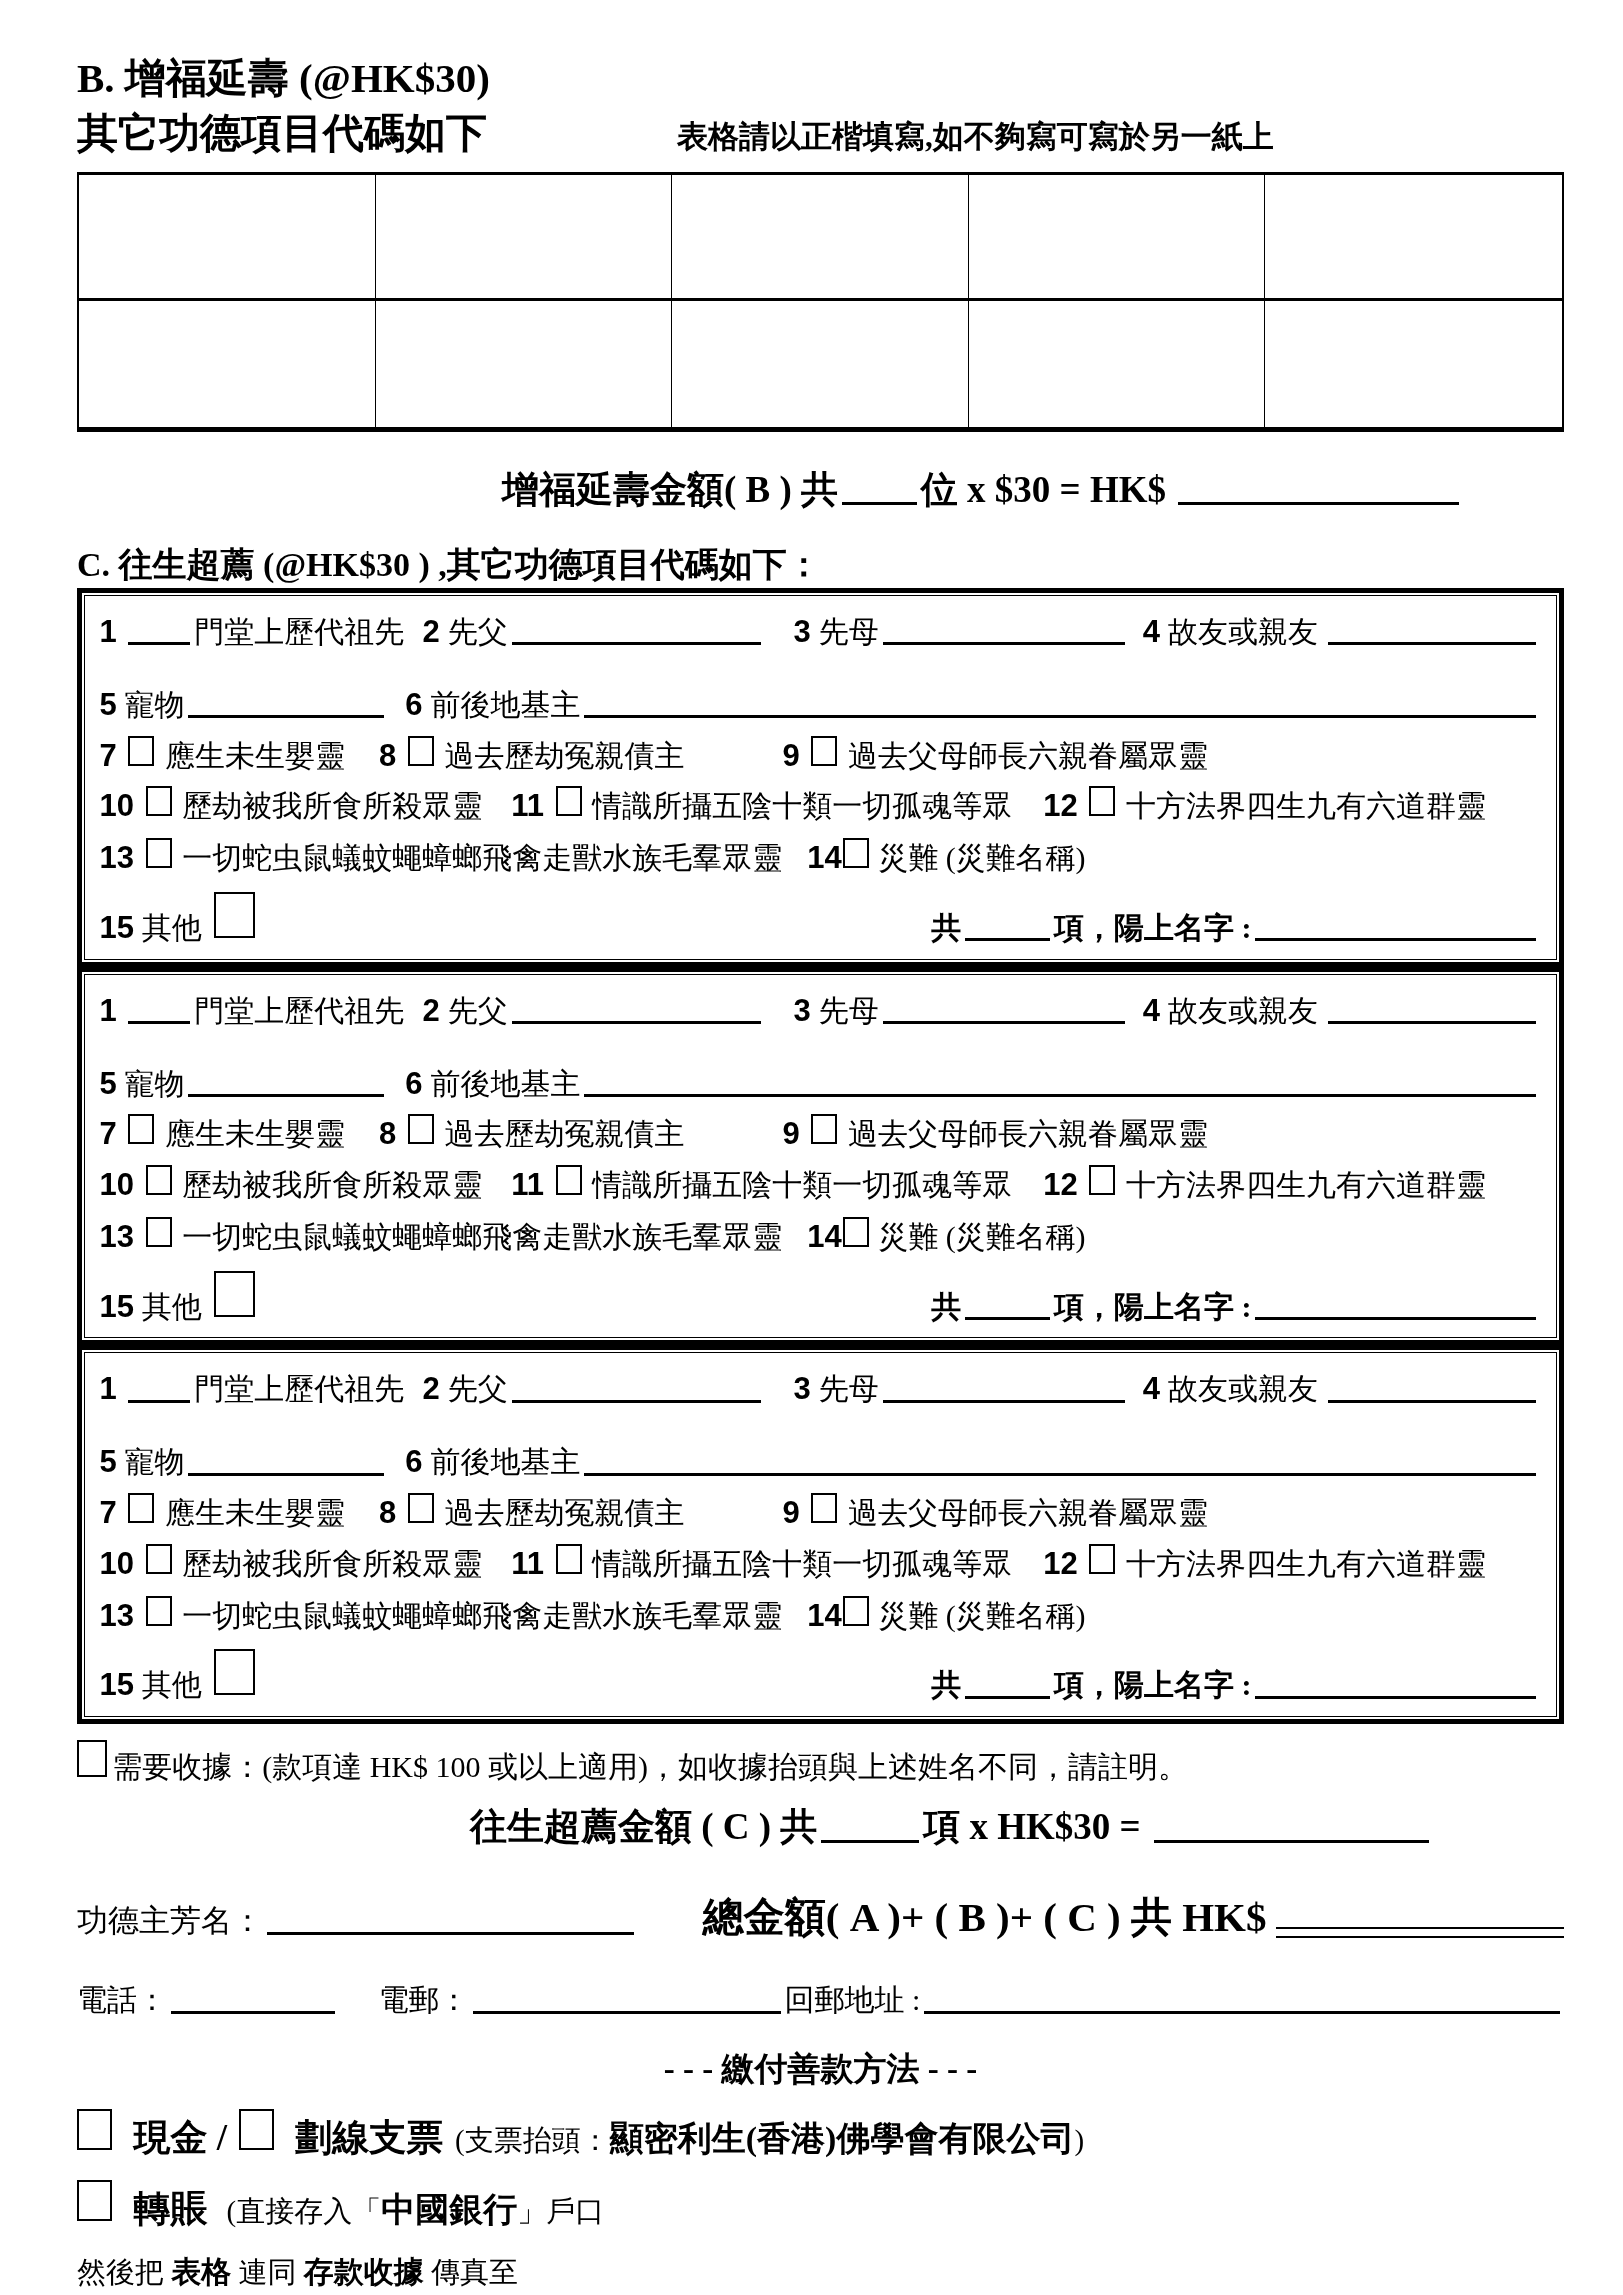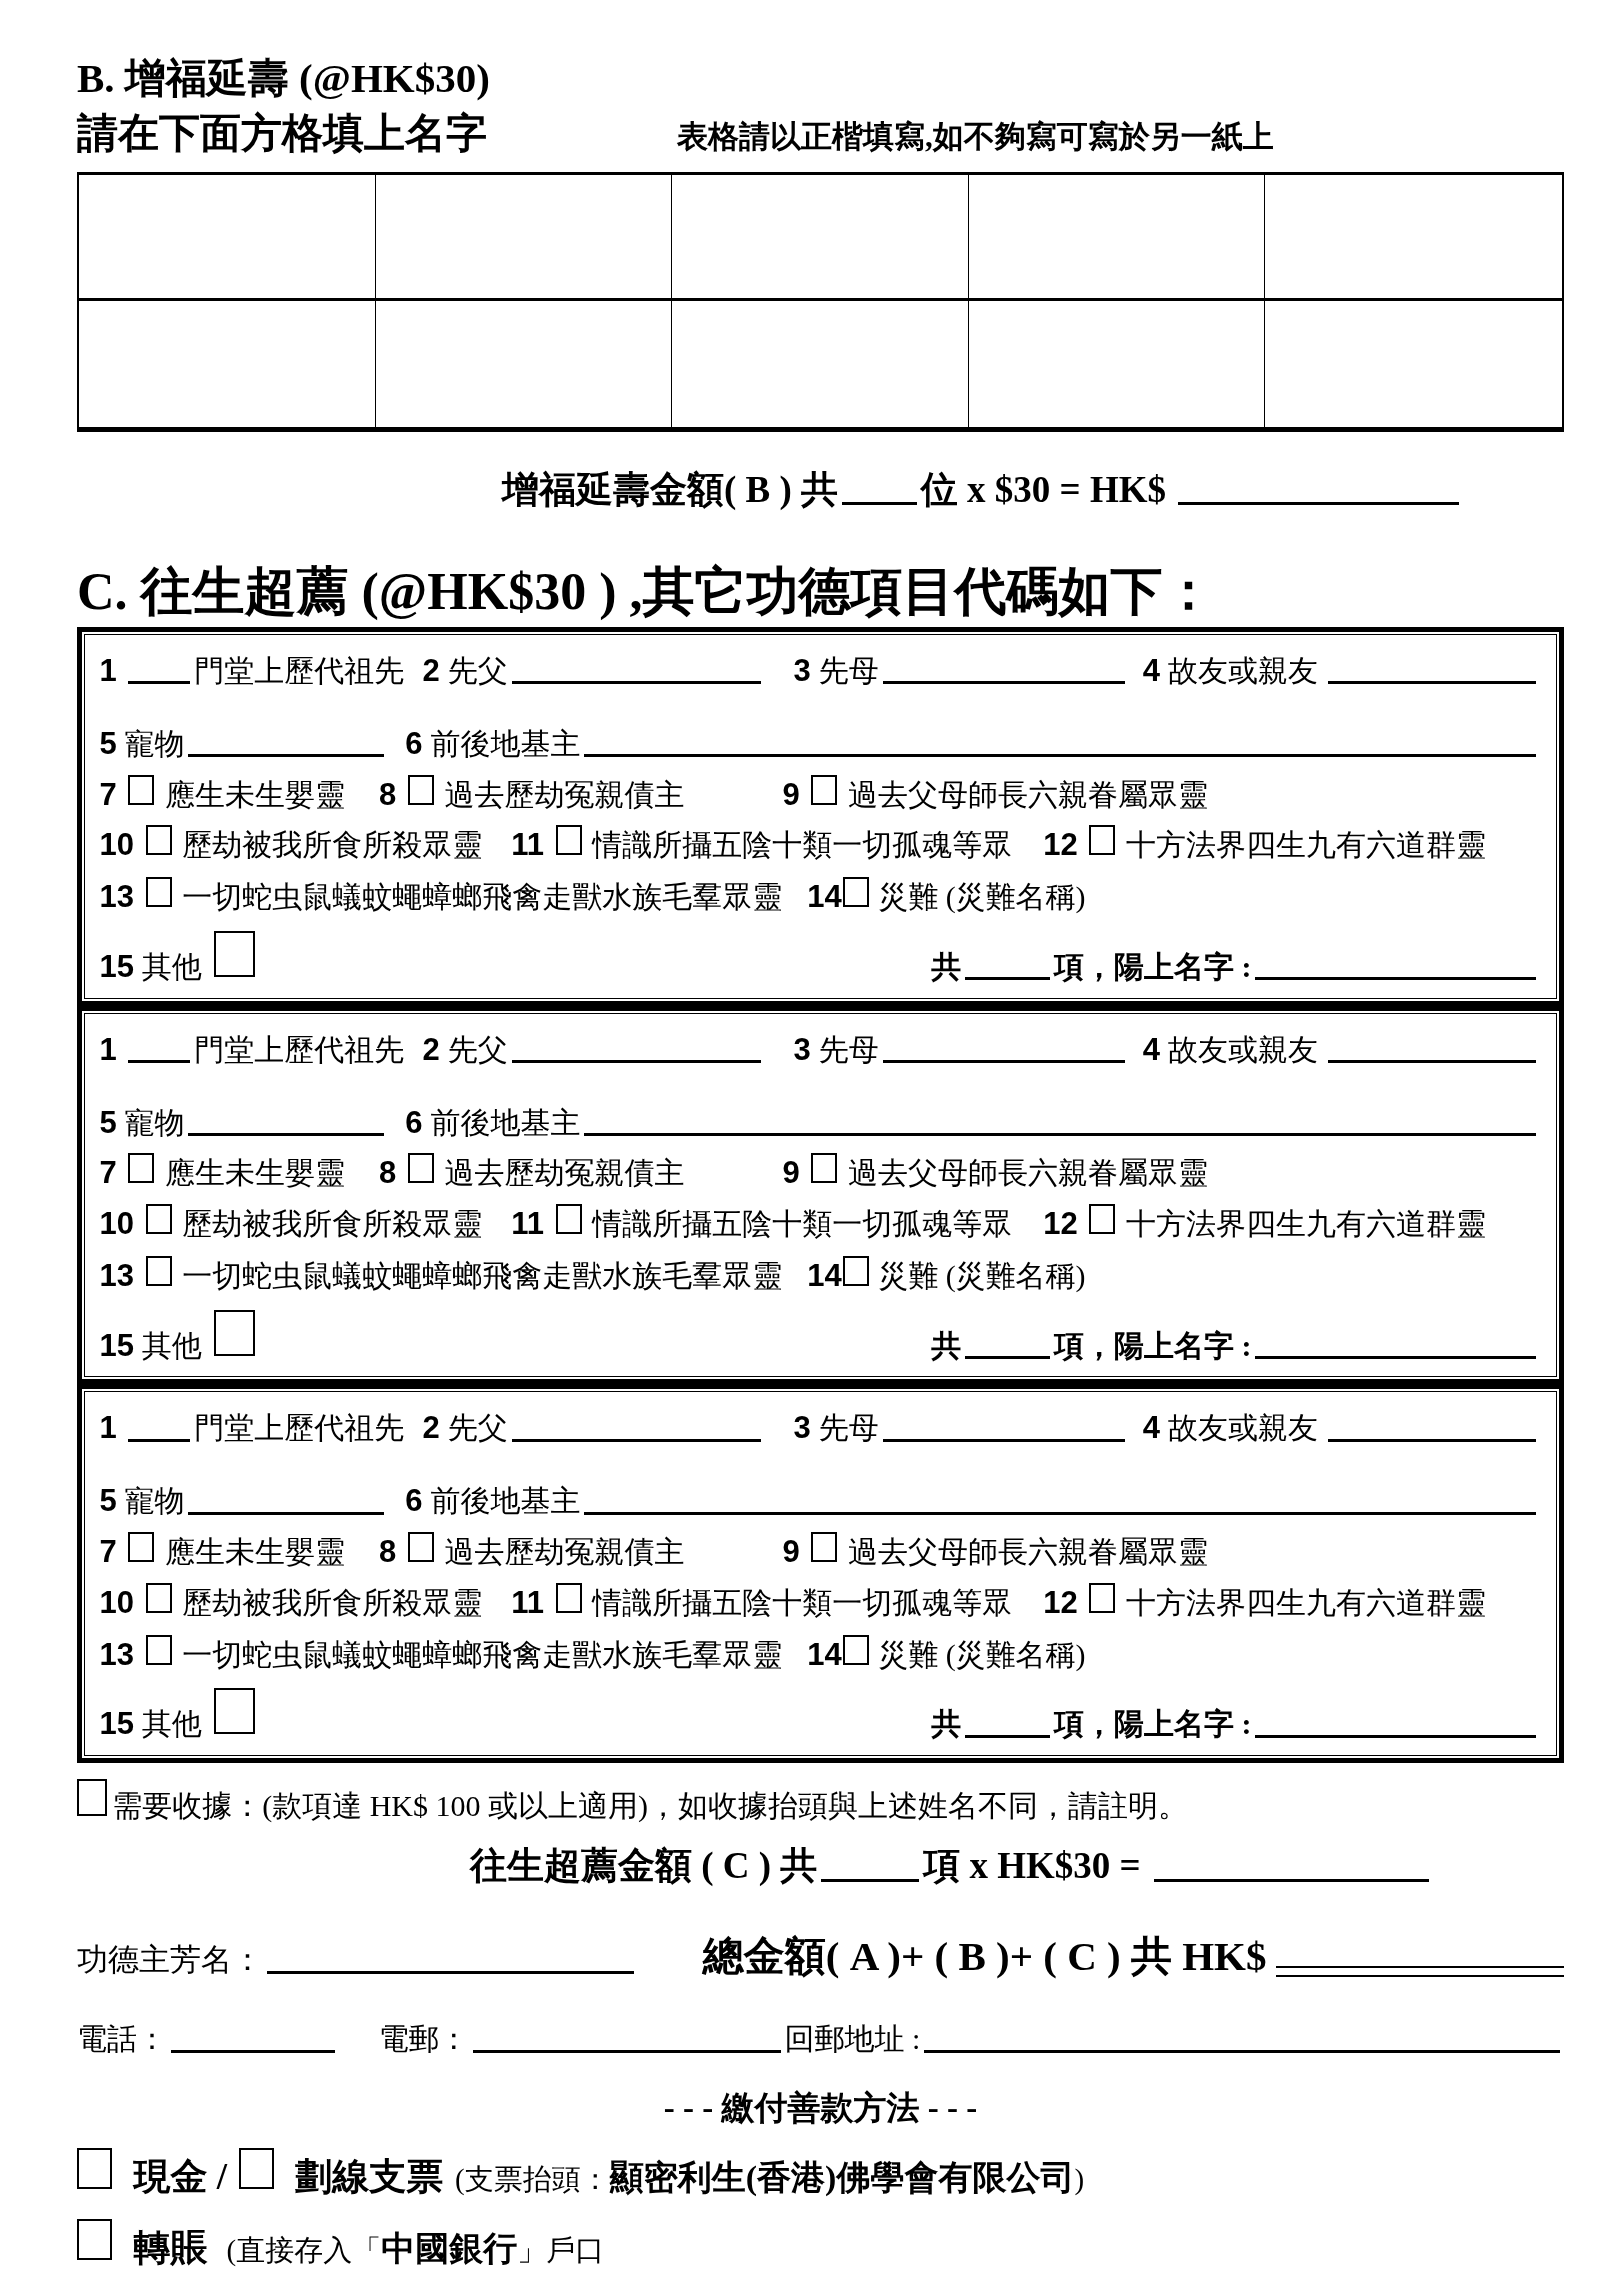--- a/index.html
+++ b/index.html
@@ -20,21 +20,21 @@
   .cell { height:126px; border-right:1.3px solid #000; border-bottom:3.9px solid #000; }
   .cell:nth-child(5n) { border-right:none; }
   .cell:nth-child(n+6) { border-bottom:none; }
 
   .row { display:flex; align-items:baseline; line-height:38px; }
   .bl { display:inline-block; height:3.9px; border-bottom:3.9px solid #000; position:relative; top:3.3px; flex:none; margin:0 3.9px; }
   .fill { flex:1 1 auto; }
   .bl2 { display:inline-block; height:10.5px; border-top:2.6px solid #000; border-bottom:2.6px solid #000; position:relative; top:6.5px; }
 
   .b-total { margin-top:33px; font-size:37px; font-weight:bold; padding-left:425px; display:flex; align-items:baseline; }
-  .h-c { margin-top:42px; font-size:52px; font-weight:bold; }
+  .h-c { margin-top:27px; font-size:34px; font-weight:bold; }
 
   .cblock { border:5.2px solid #000; padding:2px; }
   .cblock:first-of-type { margin-top:7.9px; }
   .cb-in { border:1.3px solid #000; padding:17px 15.7px 11.8px 14.4px; font-size:30px; }
   .num { font-family:"Liberation Sans","DejaVu Sans",sans-serif; font-weight:700; font-size:31px; margin-right:7.9px; flex:none; }
   .cbx { width:26px; height:30px; border:2px solid #000; flex:none; margin:0 10.5px 0 3.9px; }
   .cbx-big { width:41px; height:46px; border:2px solid #000; flex:none; margin-left:11.8px; }
   .bseg { font-weight:bold; }
   .r1 { margin-bottom:35px; }
   .r2 { margin-bottom:11.8px; }
@@ -61,21 +61,21 @@
   .plain { font-size:29px; margin-top:19px; line-height:1.25; }
   .plain .b { font-weight:bold; font-size:30px; }
 </style>
 </head>
 <body>
 
 <div class="page">
 
   <div class="h-b">B. 增福延壽  (@HK$30)</div>
   <div class="sub-row">
-    <span class="sub">請在下面方格填上名字</span>
+    <span class="sub">其它功德項目代碼如下</span>
     <span class="note">表格請以正楷填寫,如不夠寫可寫於另一紙上</span>
   </div>
 
   <div class="btable">
     <div class="cell"></div>
     <div class="cell"></div>
     <div class="cell"></div>
     <div class="cell"></div>
     <div class="cell"></div>
     <div class="cell"></div>

